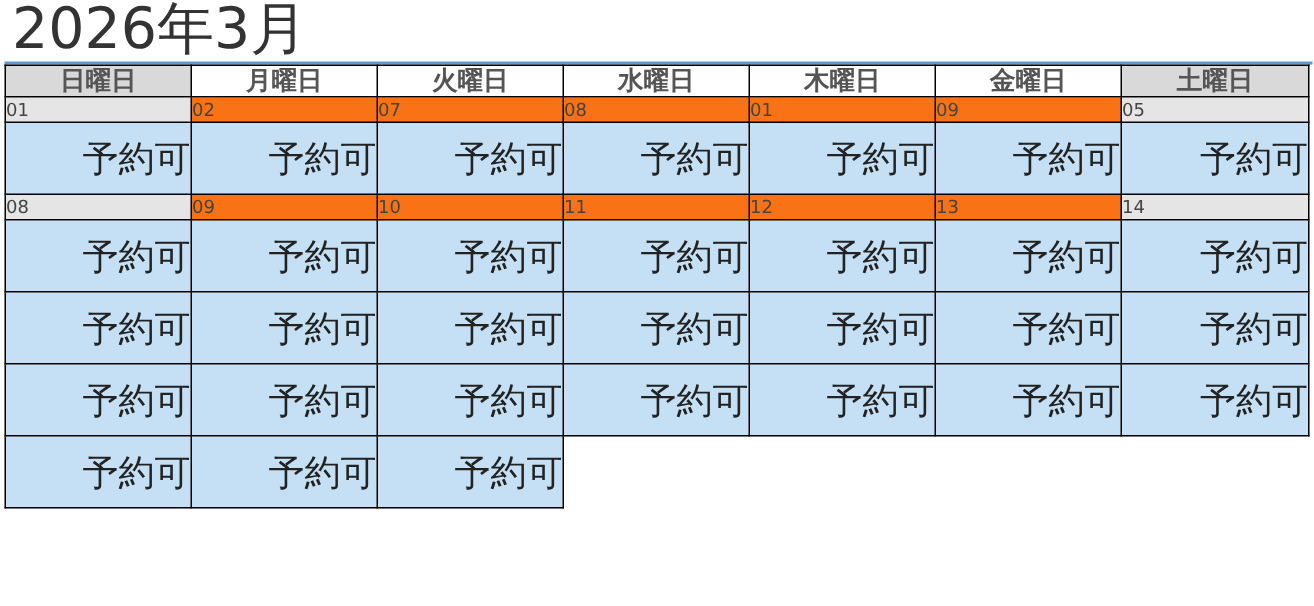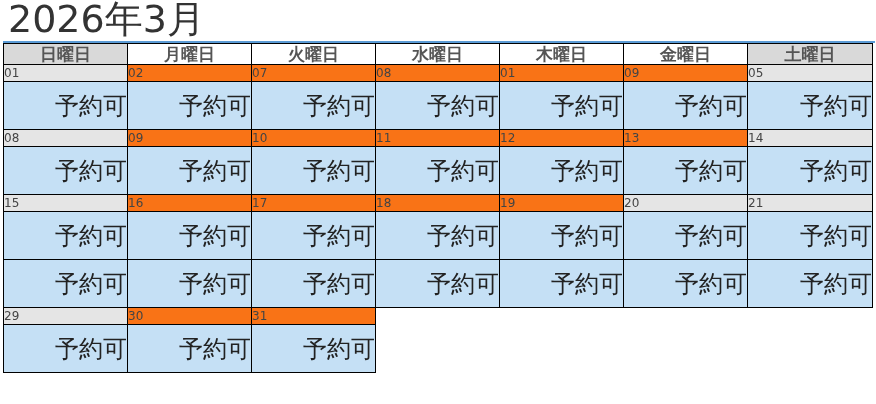--- a/index.html
+++ b/index.html
@@ -80,56 +80,38 @@
       <tr>
         <td class="slot">予約可</td>
         <td class="slot">予約可</td>
         <td class="slot">予約可</td>
         <td class="slot">予約可</td>
         <td class="slot">予約可</td>
         <td class="slot">予約可</td>
         <td class="slot">予約可</td>
       </tr>
       <tr>
-        <td class="datenum off">15</td>
-        <td class="datenum">16</td>
-        <td class="datenum">17</td>
-        <td class="datenum">18</td>
-        <td class="datenum">19</td>
-        <td class="datenum off">20</td>
-        <td class="datenum off">21</td>
-      </tr>
-      <tr>
         <td class="slot">予約可</td>
         <td class="slot">予約可</td>
         <td class="slot">予約可</td>
         <td class="slot">予約可</td>
         <td class="slot">予約可</td>
         <td class="slot">予約可</td>
         <td class="slot">予約可</td>
       </tr>
       <tr>
         <td class="slot">予約可</td>
         <td class="slot">予約可</td>
         <td class="slot">予約可</td>
         <td class="slot">予約可</td>
         <td class="slot">予約可</td>
         <td class="slot">予約可</td>
         <td class="slot">予約可</td>
       </tr>
       <tr>
-        <td class="datenum off">29</td>
-        <td class="datenum">30</td>
-        <td class="datenum">31</td>
-        <td class="empty"></td>
-        <td class="empty"></td>
-        <td class="empty"></td>
-        <td class="empty"></td>
-      </tr>
-      <tr>
         <td class="slot">予約可</td>
         <td class="slot">予約可</td>
         <td class="slot">予約可</td>
         <td class="empty"></td>
         <td class="empty"></td>
         <td class="empty"></td>
         <td class="empty"></td>
       </tr>
     </tbody>
 </table>

